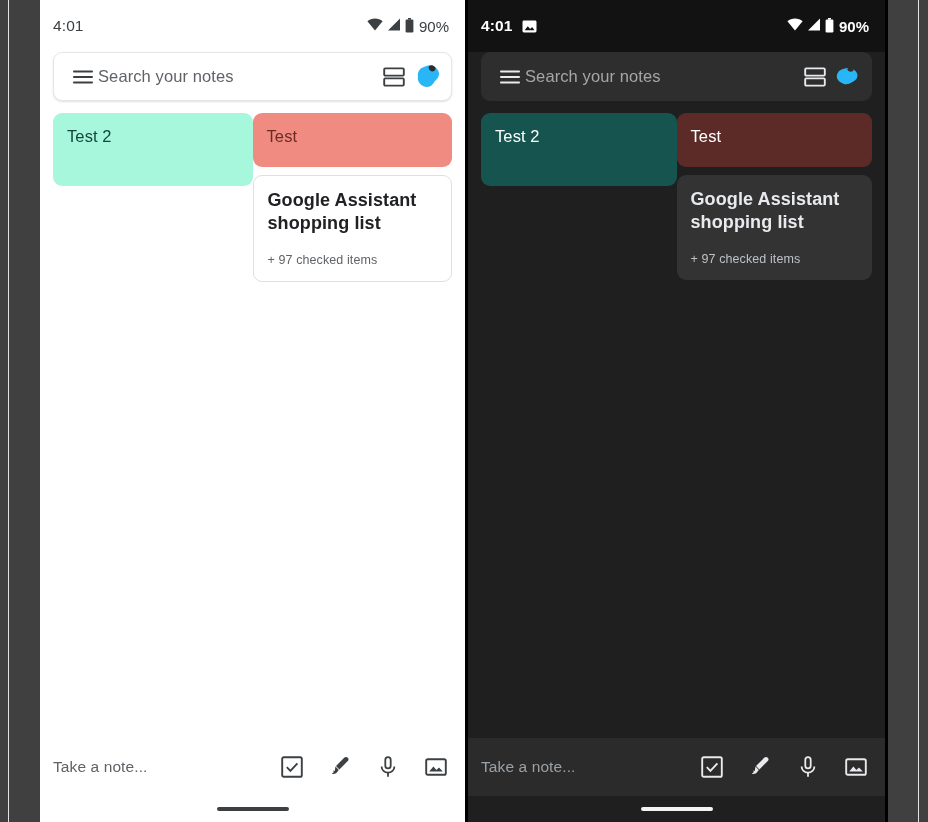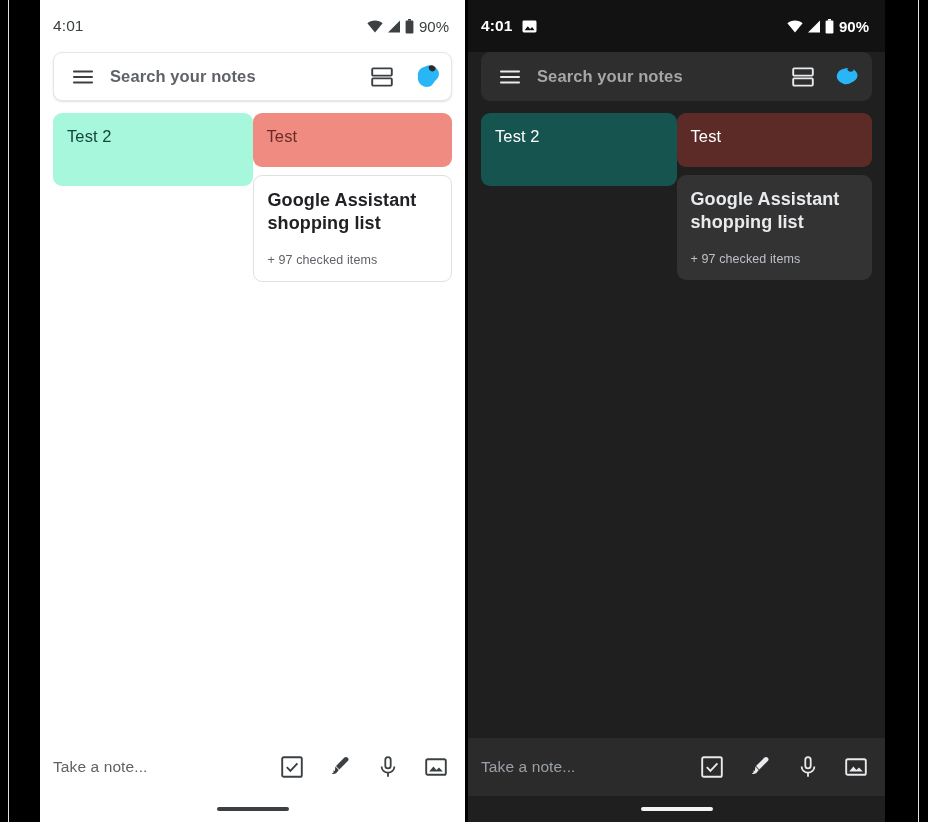--- a/index.html
+++ b/index.html
@@ -9,21 +9,21 @@
     height: 822px;
     overflow: hidden;
     background: #ffffff;
     font-family: "Liberation Sans", sans-serif;
   }
 
   #stage {
     position: relative;
     width: 928px;
     height: 822px;
-    background: #000000;
+    background: #404040;
   }
 
   
   .page-rule {
     position: absolute;
     top: 0;
     bottom: 0;
     width: 1px;
     background: #e3e3e3;
   }
@@ -64,38 +64,35 @@
   .phone.light .statusbar { color: #3c4043; }
   .phone.dark  .statusbar { color: #ffffff; background: #121212; }
 
   .clock { font-size: 15.5px; letter-spacing: .1px; }
   .phone.dark .clock { font-weight: bold; }
 
   .notif-icons { display: flex; align-items: center; gap: 6px; margin-left: 10px; }
   .status-right {
     margin-left: auto;
     display: flex;
-    align-items: center;
     gap: 4px;
   }
   .batt-pct { font-size: 15px; margin-left: 1px; }
   .phone.dark .batt-pct { font-weight: bold; }
 
   svg { display: block; }
 
   
   .searchwrap { padding: 0 13px; flex: 0 0 auto; }
   .searchbar {
     height: 49px;
     border-radius: 9px;
     display: flex;
     align-items: center;
     padding: 0 8px 0 14px;
-    gap: 12px;
-    font-weight: bold;
   }
   .phone.light .searchbar {
     background: #ffffff;
     border: 1px solid #e4e6e8;
     box-shadow: 0 1px 2px rgba(60,64,67,.16);
   }
   .phone.dark .searchbar { background: #2e2e2e; }
 
   .search-placeholder {
     flex: 1;

